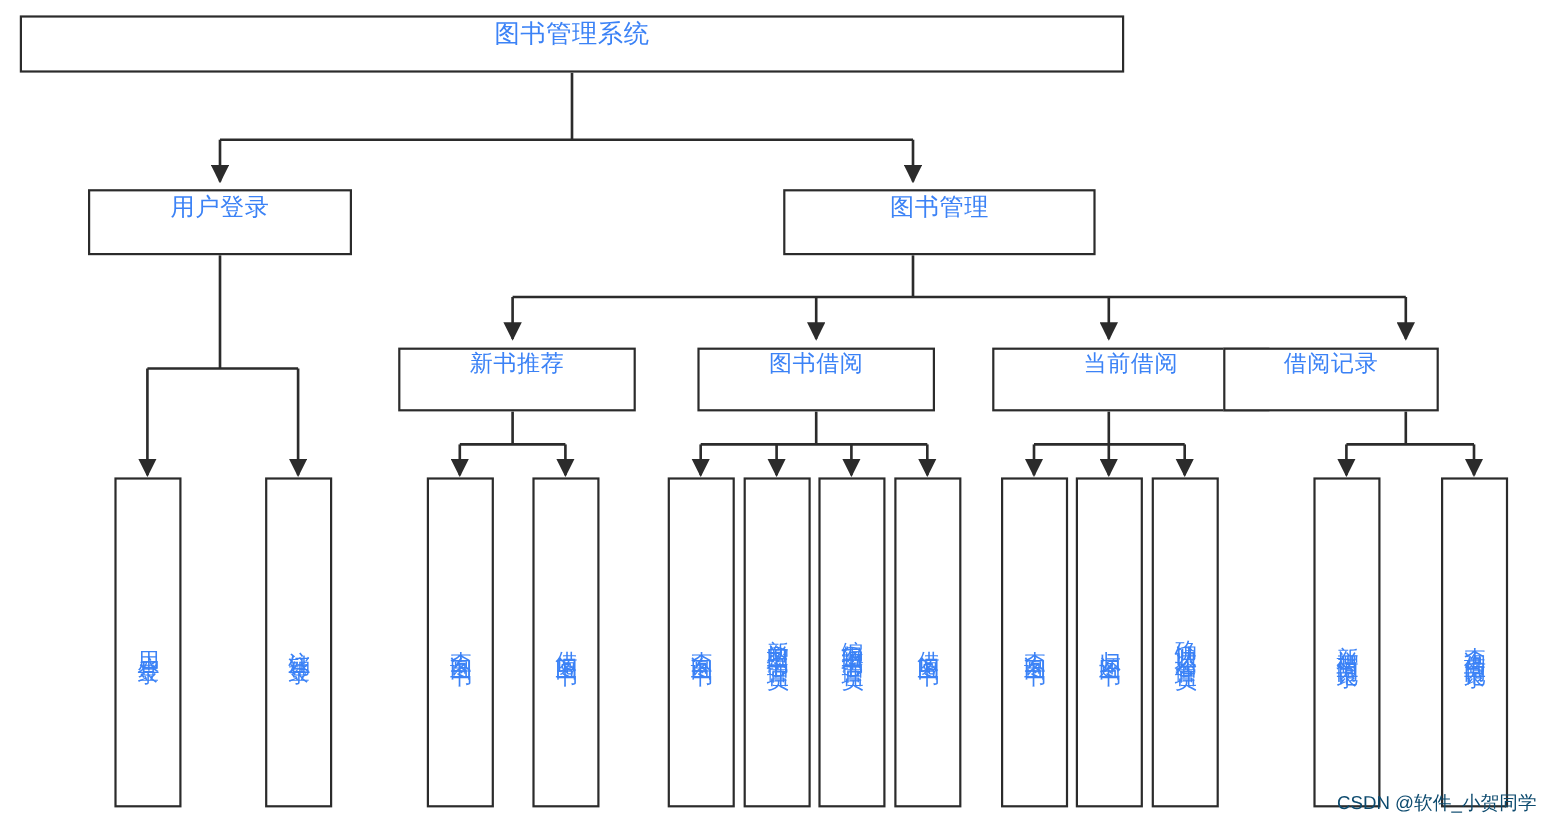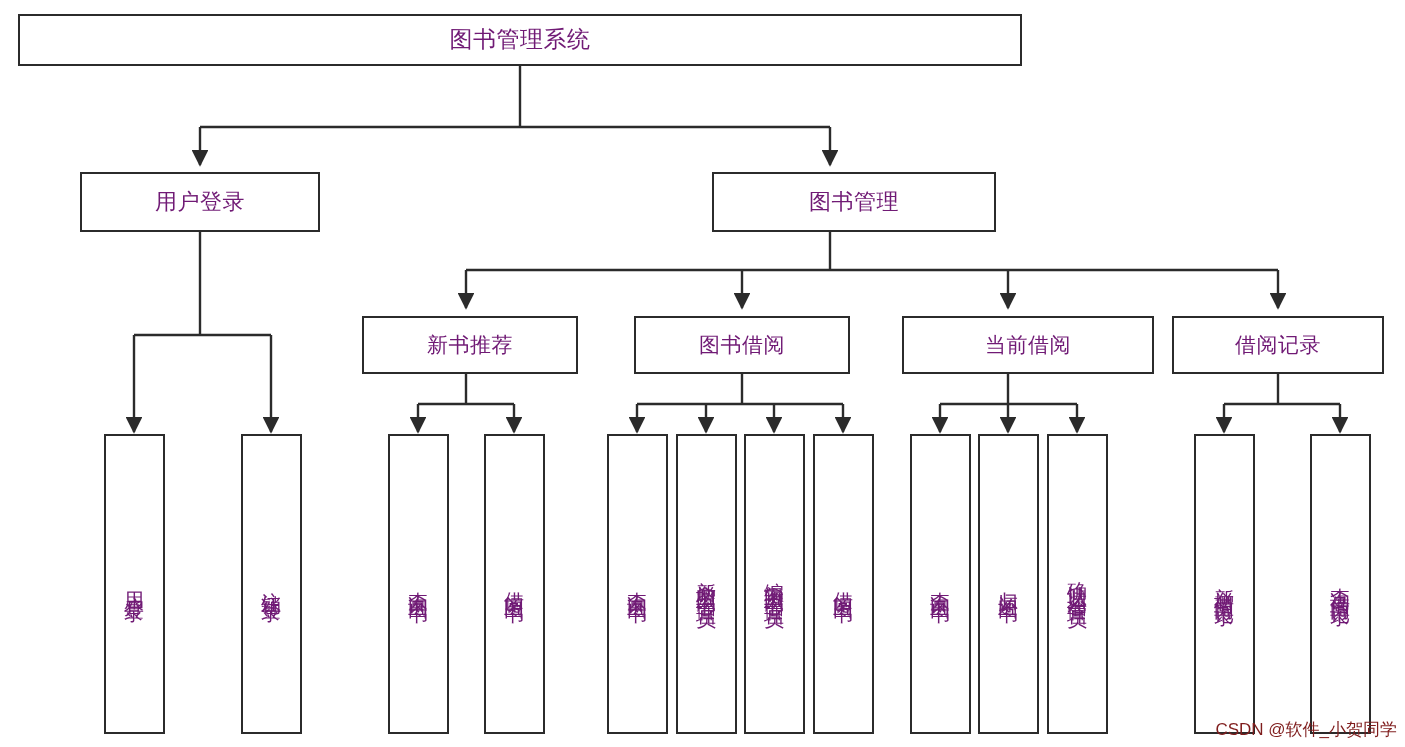--- a/index.html
+++ b/index.html
@@ -23,23 +23,22 @@
     top: 0;
     width: 1405px;
     height: 747px;
   }
   .node {
     position: absolute;
     box-sizing: border-box;
     background: #ffffff;
     border: 2px solid #2b2b2b;
     display: flex;
-    align-items: center;
     justify-content: center;
-    color: #701a75;
+    color: #3b82f6;
     z-index: 2;
   }
   .node.root       { font-size: 23px; }
   .node.level2     { font-size: 22px; }
   .node.level3     { font-size: 21px; }
   .node.leaf       { font-size: 20px; }
 
   .node .label {
     display: block;
     text-align: center;
@@ -51,21 +50,21 @@
     text-orientation: upright;
     letter-spacing: 4px;
     line-height: 1.0;
     max-height: 100%;
   }
   #watermark {
     position: absolute;
     right: 8px;
     bottom: 6px;
     font-size: 17px;
-    color: #7f1d1d;
+    color: #0c4a6e;
     white-space: nowrap;
     z-index: 5;
   }
 </style>
 </head>
 <body>
 
 <div id="canvas">
 
   <svg id="edges" viewBox="0 0 1405 747" xmlns="http://www.w3.org/2000/svg">
@@ -134,21 +133,21 @@
 
   <div class="node level3" style="left:362px; top:316px; width:216px; height:58px;">
     <span class="label">新书推荐</span>
   </div>
   <div class="node level3" style="left:634px; top:316px; width:216px; height:58px;">
     <span class="label">图书借阅</span>
   </div>
   <div class="node level3" style="left:902px; top:316px; width:252px; height:58px;">
     <span class="label">当前借阅</span>
   </div>
-  <div class="node level3" style="left:1172px; top:316px; width:212px; height:58px;">
+  <div class="node level3" style="left:1112px; top:316px; width:196px; height:58px;">
     <span class="label">借阅记录</span>
   </div>
 
   <div class="node leaf" style="left:104px; top:434px; width:61px; height:300px;">
     <span class="label">用户登录</span>
   </div>
   <div class="node leaf" style="left:241px; top:434px; width:61px; height:300px;">
     <span class="label">注销登录</span>
   </div>
 

